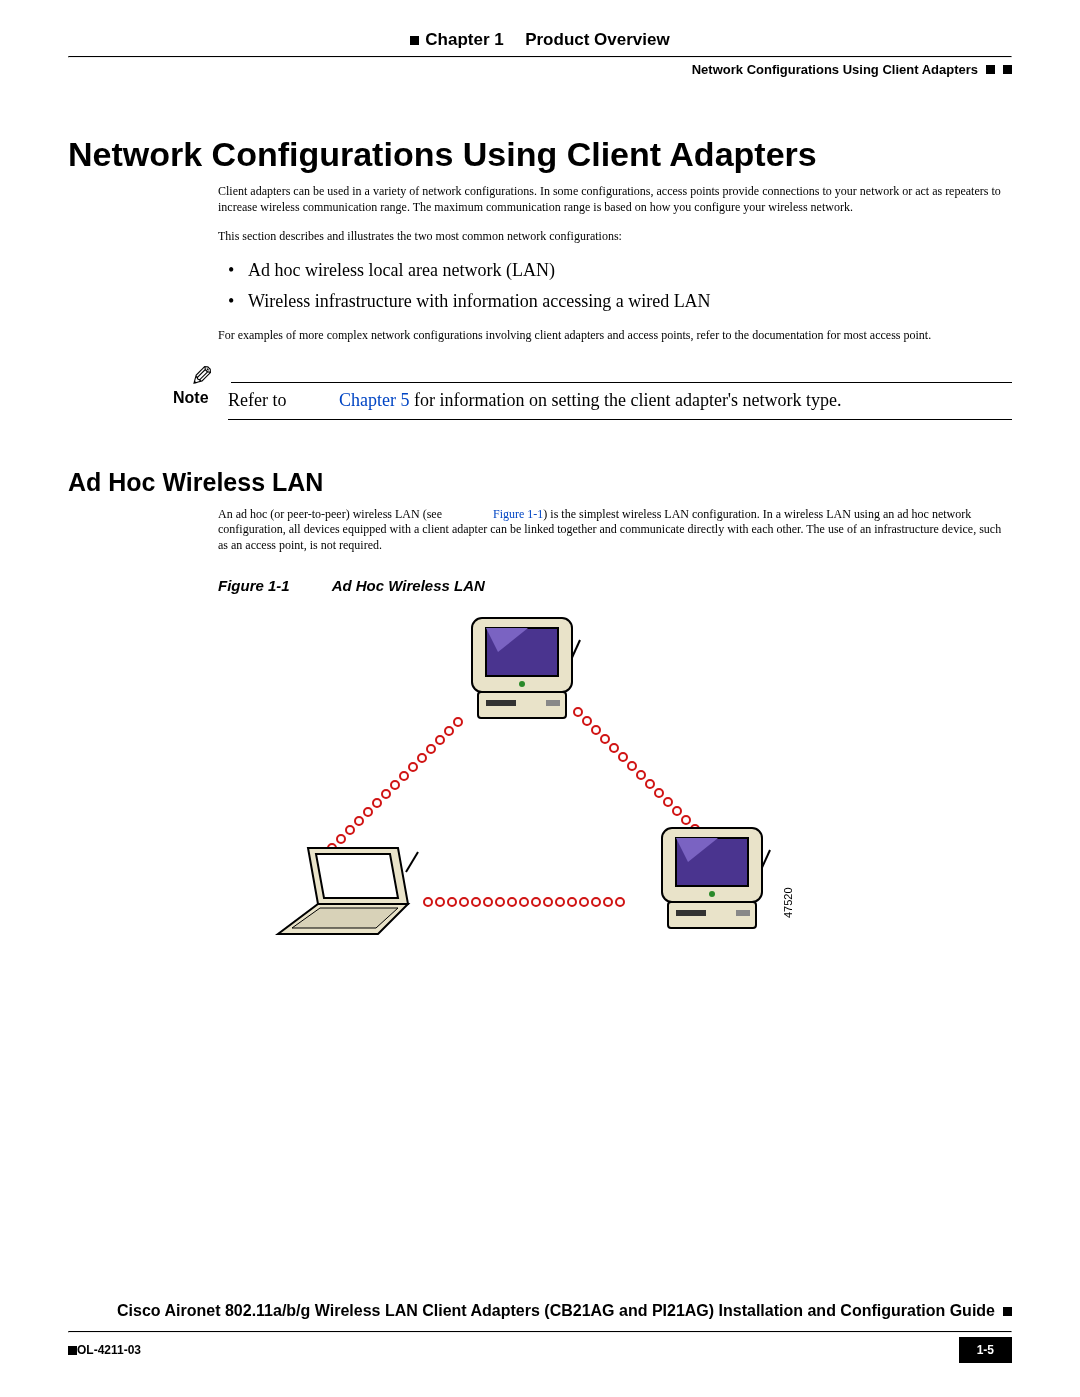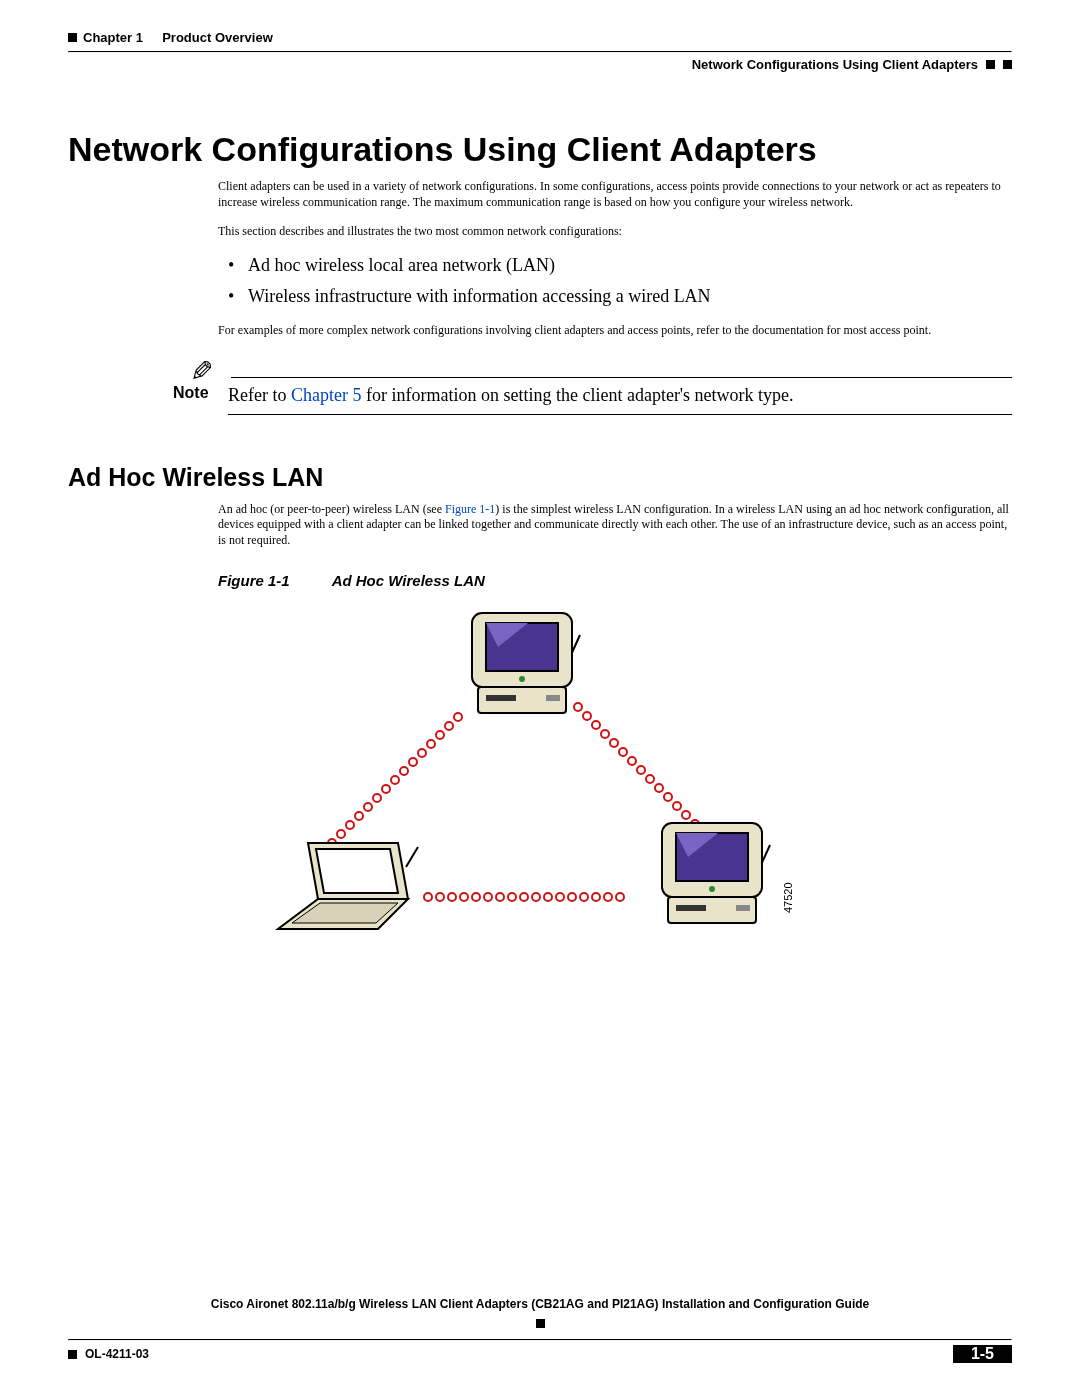--- a/index.html
+++ b/index.html
@@ -10,23 +10,23 @@
     color: #000;
     width: 1080px;
     height: 1397px;
     position: relative;
   }
   .page {
     padding: 30px 68px 0 68px;
   }
   .top-header {
     display: flex;
-    justify-content: flex-start;
-    font-family: Arial, Helvetica, sans-serif;
-    font-size: 13px;
+    justify-content: center;
+    font-family: Arial, Helvetica, sans-serif;
+    font-size: 17px;
     font-weight: bold;
     padding-bottom: 6px;
   }
   .top-header-left {
     display: flex;
     align-items: center;
     gap: 6px;
   }
   .hdr-line {
     border-top: 1px solid #000;
@@ -125,21 +125,21 @@
     margin-bottom: -2px;
     transform: scaleX(-1);
   }
   h2.subsection {
     font-family: Arial, Helvetica, sans-serif;
     font-weight: bold;
     font-size: 25px;
     margin: 48px 0 8px 0;
   }
   .italic { }
-  .link { color: #0045c4; }
+  .link { color: #0045c4; margin-left: 48px; }
   .fig-caption {
     font-family: Arial, Helvetica, sans-serif;
     font-weight: bold;
     font-style: italic;
     font-size: 15px;
     margin: 24px 0 8px 0;
   }
   .fig-caption .fignum {
     display: inline-block;
     width: 110px;
@@ -164,35 +164,34 @@
     display: flex;
     justify-content: space-between;
     align-items: center;
     font-family: Arial, Helvetica, sans-serif;
     font-size: 12px;
     font-weight: bold;
   }
   .page-num-box {
     background: #000;
     color: #fff;
-    padding: 0 18px;
-    font-size: 16px;
+    padding: 6px 18px;
+    font-size: 12px;
     font-family: Arial, Helvetica, sans-serif;
     font-weight: bold;
   }
   .footer-title-row {
     display:flex;
     justify-content:flex-end;
     align-items:center;
     gap:8px;
     font-family: Arial, Helvetica, sans-serif;
-    font-size:12px;
+    font-size:16px;
     font-weight:bold;
     padding-bottom:3px;
-    flex-direction:column;
   }
 </style>
 </head>
 <body>
 
 <div class="page">
 
   <div class="top-header">
     <div class="top-header-left">
       <span class="sq"></span>
@@ -366,19 +365,19 @@
 
 </div>
 
 <div class="footer">
   <div class="footer-title-row">
     <span>Cisco Aironet 802.11a/b/g Wireless LAN Client Adapters (CB21AG and PI21AG) Installation and Configuration Guide</span>
     <span class="sq"></span>
   </div>
   <hr class="footer-line">
   <div class="footer-row">
-    <div style="display:flex;align-items:center;gap:8px;">
+    <div style="display:flex;align-items:center;">
       <span class="sq"></span>
       <span>OL-4211-03</span>
     </div>
     <div class="page-num-box">1-5</div>
   </div>
 </div>
 
 </body></html>

